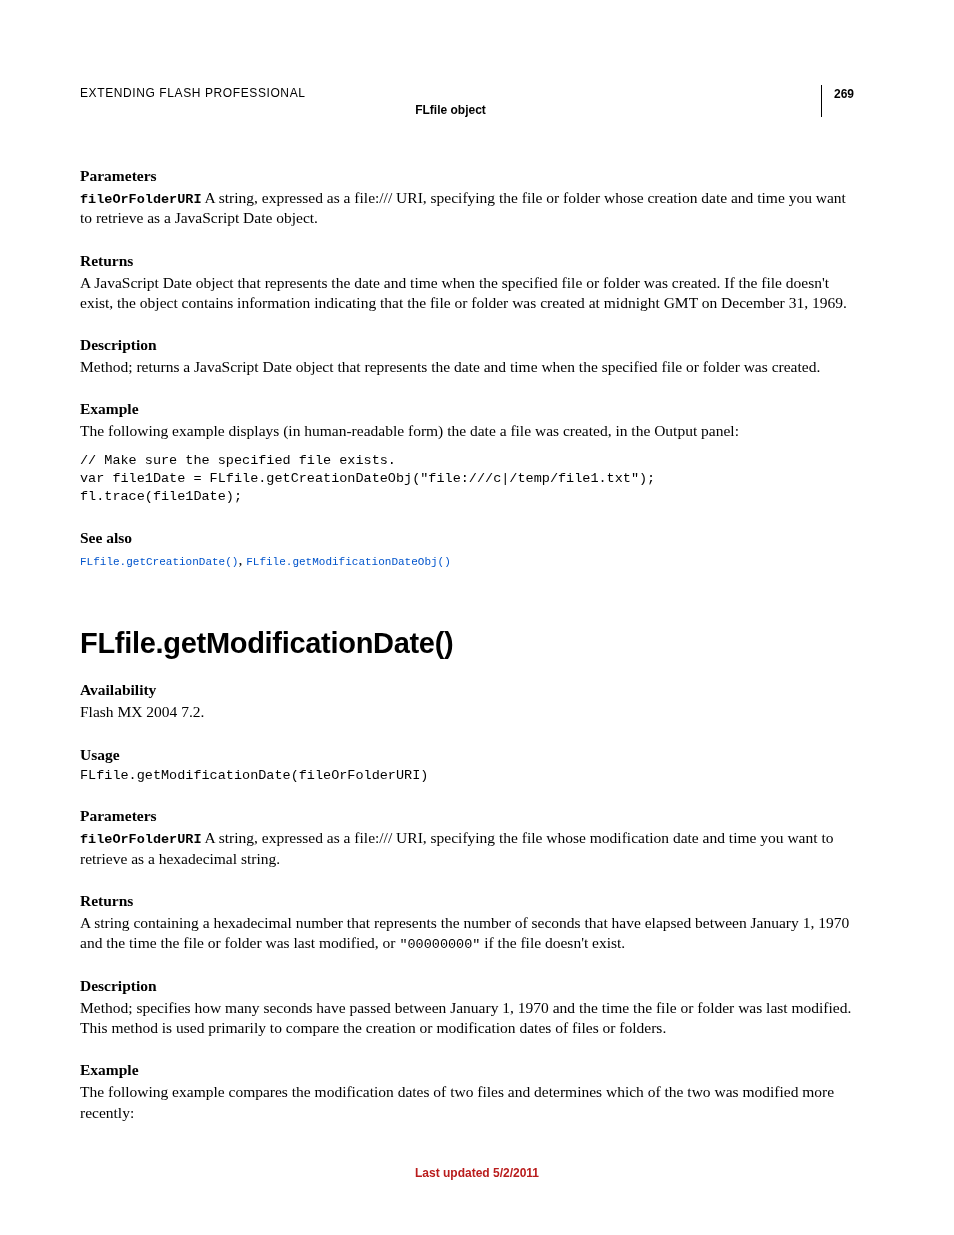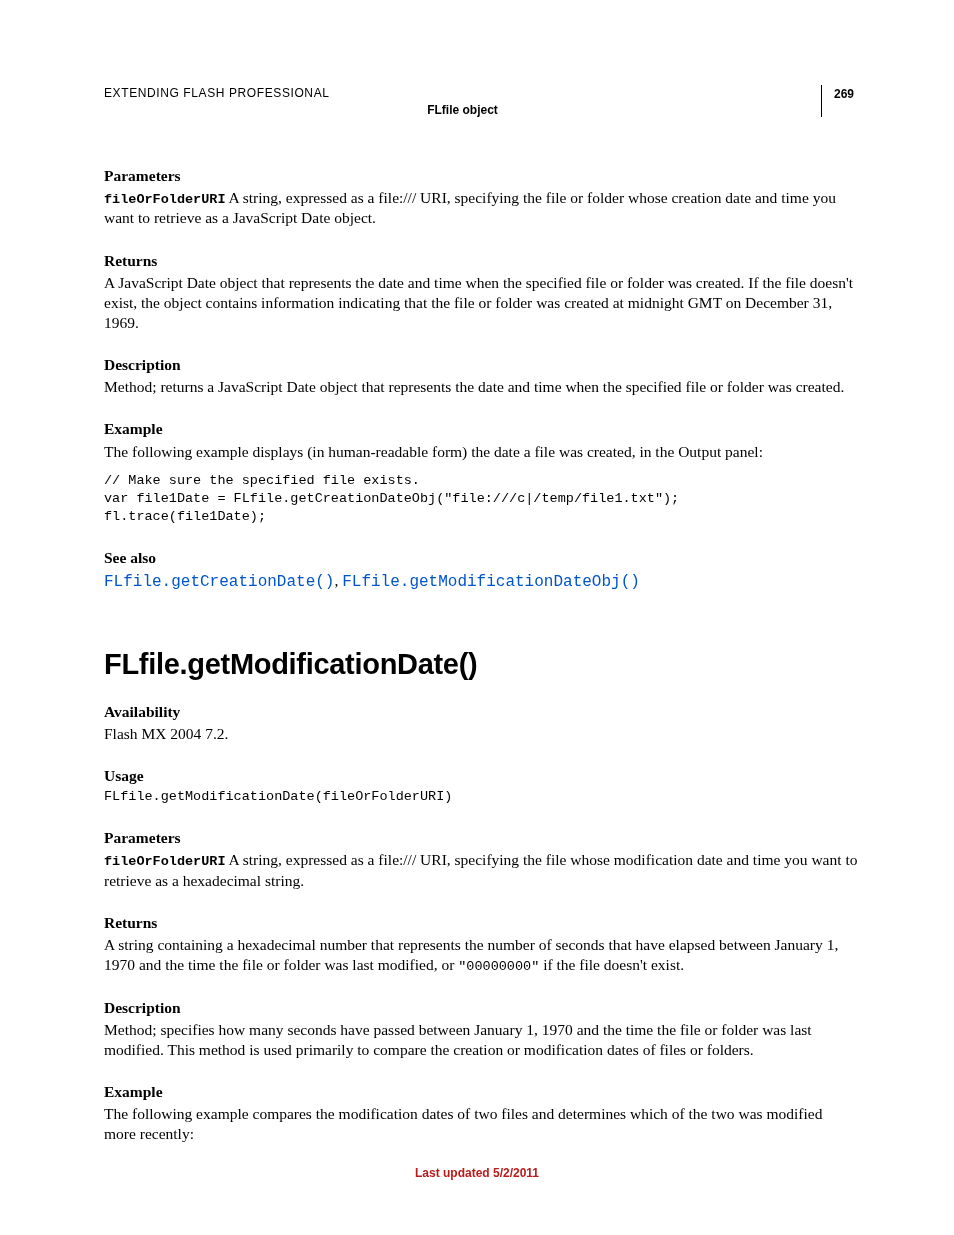--- a/index.html
+++ b/index.html
@@ -7,21 +7,21 @@
     padding: 0;
     font-family: "Minion Pro", "Times New Roman", Georgia, serif;
     color: #000;
     background: #fff;
   }
   .page {
     width: 954px;
     height: 1235px;
     position: relative;
     box-sizing: border-box;
-    padding: 85px 96px 0 104px;
+    padding: 85px 96px 0 80px;
   }
   .header-row {
     display: flex;
     align-items: flex-start;
     margin-bottom: 46px;
   }
   .header-left {
     flex: 1;
     font-family: "Myriad Pro", "Helvetica Neue", Arial, sans-serif;
     font-size: 12px;
@@ -63,21 +63,21 @@
   .monoblk {
     font-family: "Courier New", Courier, monospace;
     font-size: 13.5px;
     white-space: pre;
     line-height: 1.35;
     margin-top: 10px;
   }
   .link {
     color: #0054cc;
     font-family: "Courier New", Courier, monospace;
-    font-size: 16px;
+    font-size: 11px;
     cursor: pointer;
     text-align: right;
   }
   .comma { color:#000; }
   h1.method-title {
     font-family: "Myriad Pro", "Helvetica Neue", Arial, sans-serif;
     font-weight: 800;
     font-size: 29px;
     margin: 54px 0 18px 0;
     letter-spacing: -0.3px;

